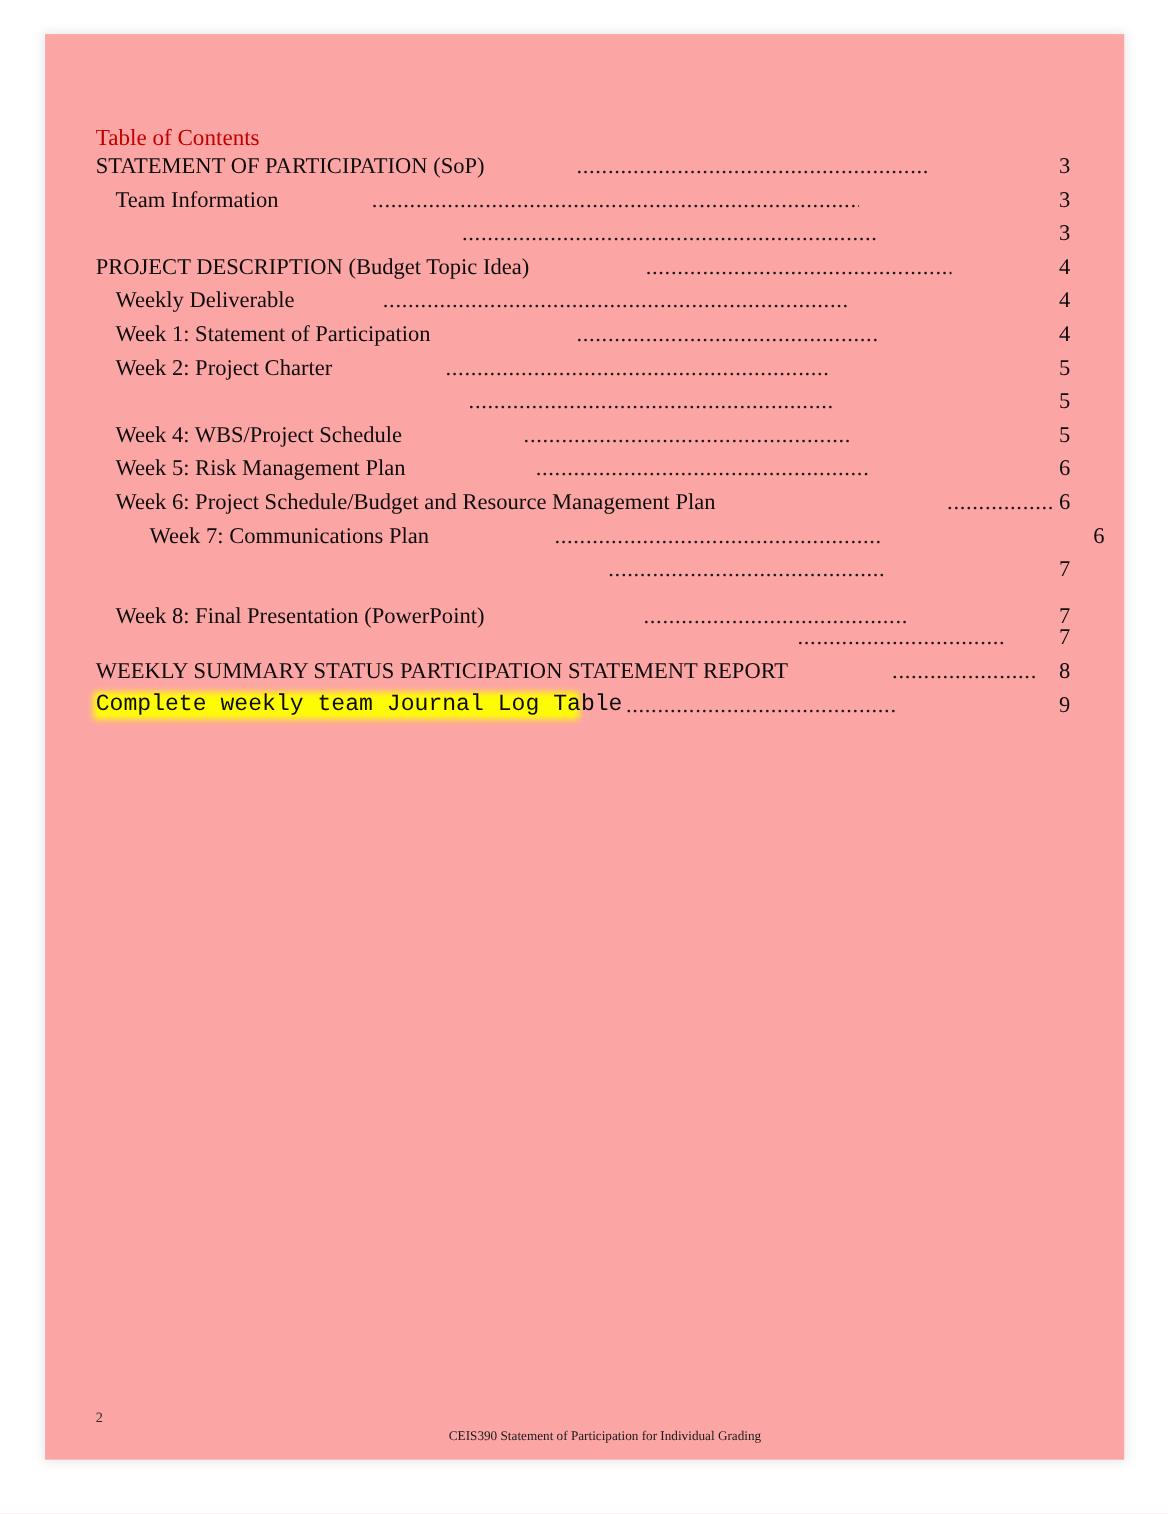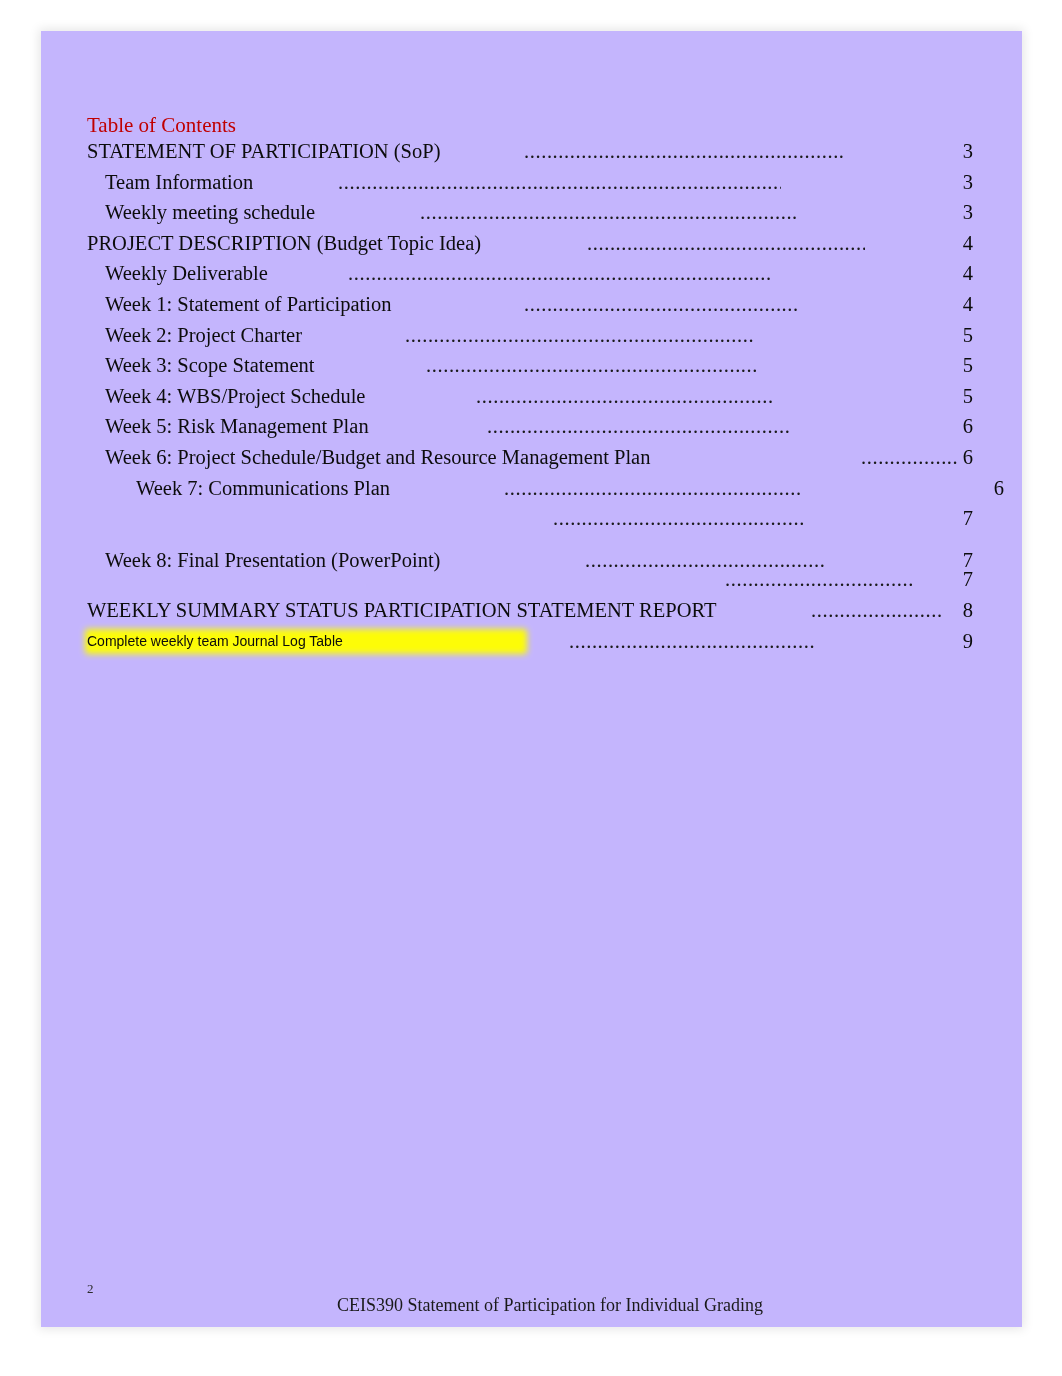--- a/index.html
+++ b/index.html
@@ -15,21 +15,21 @@
     overflow: hidden;
   }
 
   
   #page-sheet {
     position: absolute;
     left: 41px;
     top: 31px;
     width: 981px;
     height: 1296px;
-    background: #c4b5fd;
+    background: #fca5a5;
     box-shadow: 0 0 10px 2px rgba(0,0,0,0.10);
   }
 
   
   #toc {
     position: absolute;
     left: 0;
     top: 0;
     width: 981px;
   }
@@ -91,40 +91,40 @@
     top: 3px;
     width: 442px;
     height: 25px;
     background: #ffff00;
     border-radius: 3px;
     filter: blur(3px);
     opacity: 0.97;
   }
   .hl .toc-label {
     z-index: 2;
-    font-family: Liberation Sans, sans-serif;
-    font-size: 14px;
+    font-family: Liberation Mono, monospace;
+    font-size: 21px;
   }
 
   
   #footer-pagenum {
     position: absolute;
     left: 46px;
     top: 1250px;
     font-size: 13px;
     line-height: 16px;
     color: #2b2b2b;
   }
   #footer-text {
     position: absolute;
     left: 0;
     top: 1265px;
     width: 1018px;
     text-align: center;
-    font-size: 18px;
+    font-size: 12px;
     line-height: 18px;
     color: #1a1a1a;
   }
 </style>
 </head>
 <body>
 
 <div id="page-sheet">
 
   <div id="toc">
@@ -136,21 +136,20 @@
           <span class="toc-label">STATEMENT OF PARTICIPATION (SoP)</span>
           <span class="toc-leader" style="left: 483px; width: 320px;">..................................................................</span>
           <span class="toc-page">3</span>
         </div>
         <div class="toc-row lvl2" style="top: 135.6px;">
           <span class="toc-label">Team Information</span>
           <span class="toc-leader" style="left: 297px; width: 443px;">..............................................................................</span>
           <span class="toc-page">3</span>
         </div>
         <div class="toc-row lvl2" style="top: 166.2px;">
-          <span class="toc-label">Weekly meeting schedule</span>
           <span class="toc-leader" style="left: 379px; width: 388px;">..................................................................</span>
           <span class="toc-page">3</span>
         </div>
         <div class="toc-row lvl1" style="top: 196.8px;">
           <span class="toc-label">PROJECT DESCRIPTION (Budget Topic Idea)</span>
           <span class="toc-leader" style="left: 546px; width: 278px;">.......................................................</span>
           <span class="toc-page">4</span>
         </div>
         <div class="toc-row lvl2" style="top: 227.4px;">
           <span class="toc-label">Weekly Deliverable</span>
@@ -161,21 +160,20 @@
           <span class="toc-label">Week 1: Statement of Participation</span>
           <span class="toc-leader" style="left: 483px; width: 318px;">................................................</span>
           <span class="toc-page">4</span>
         </div>
         <div class="toc-row lvl2" style="top: 288.6px;">
           <span class="toc-label">Week 2: Project Charter</span>
           <span class="toc-leader" style="left: 364px; width: 396px;">.............................................................</span>
           <span class="toc-page">5</span>
         </div>
         <div class="toc-row lvl2" style="top: 319.2px;">
-          <span class="toc-label">Week 3: Scope Statement</span>
           <span class="toc-leader" style="left: 385px; width: 383px;">..........................................................</span>
           <span class="toc-page">5</span>
         </div>
         <div class="toc-row lvl2" style="top: 349.8px;">
           <span class="toc-label">Week 4: WBS/Project Schedule</span>
           <span class="toc-leader" style="left: 435px; width: 350px;">....................................................</span>
           <span class="toc-page">5</span>
         </div>
         <div class="toc-row lvl2" style="top: 380.4px;">
           <span class="toc-label">Week 5: Risk Management Plan</span>

